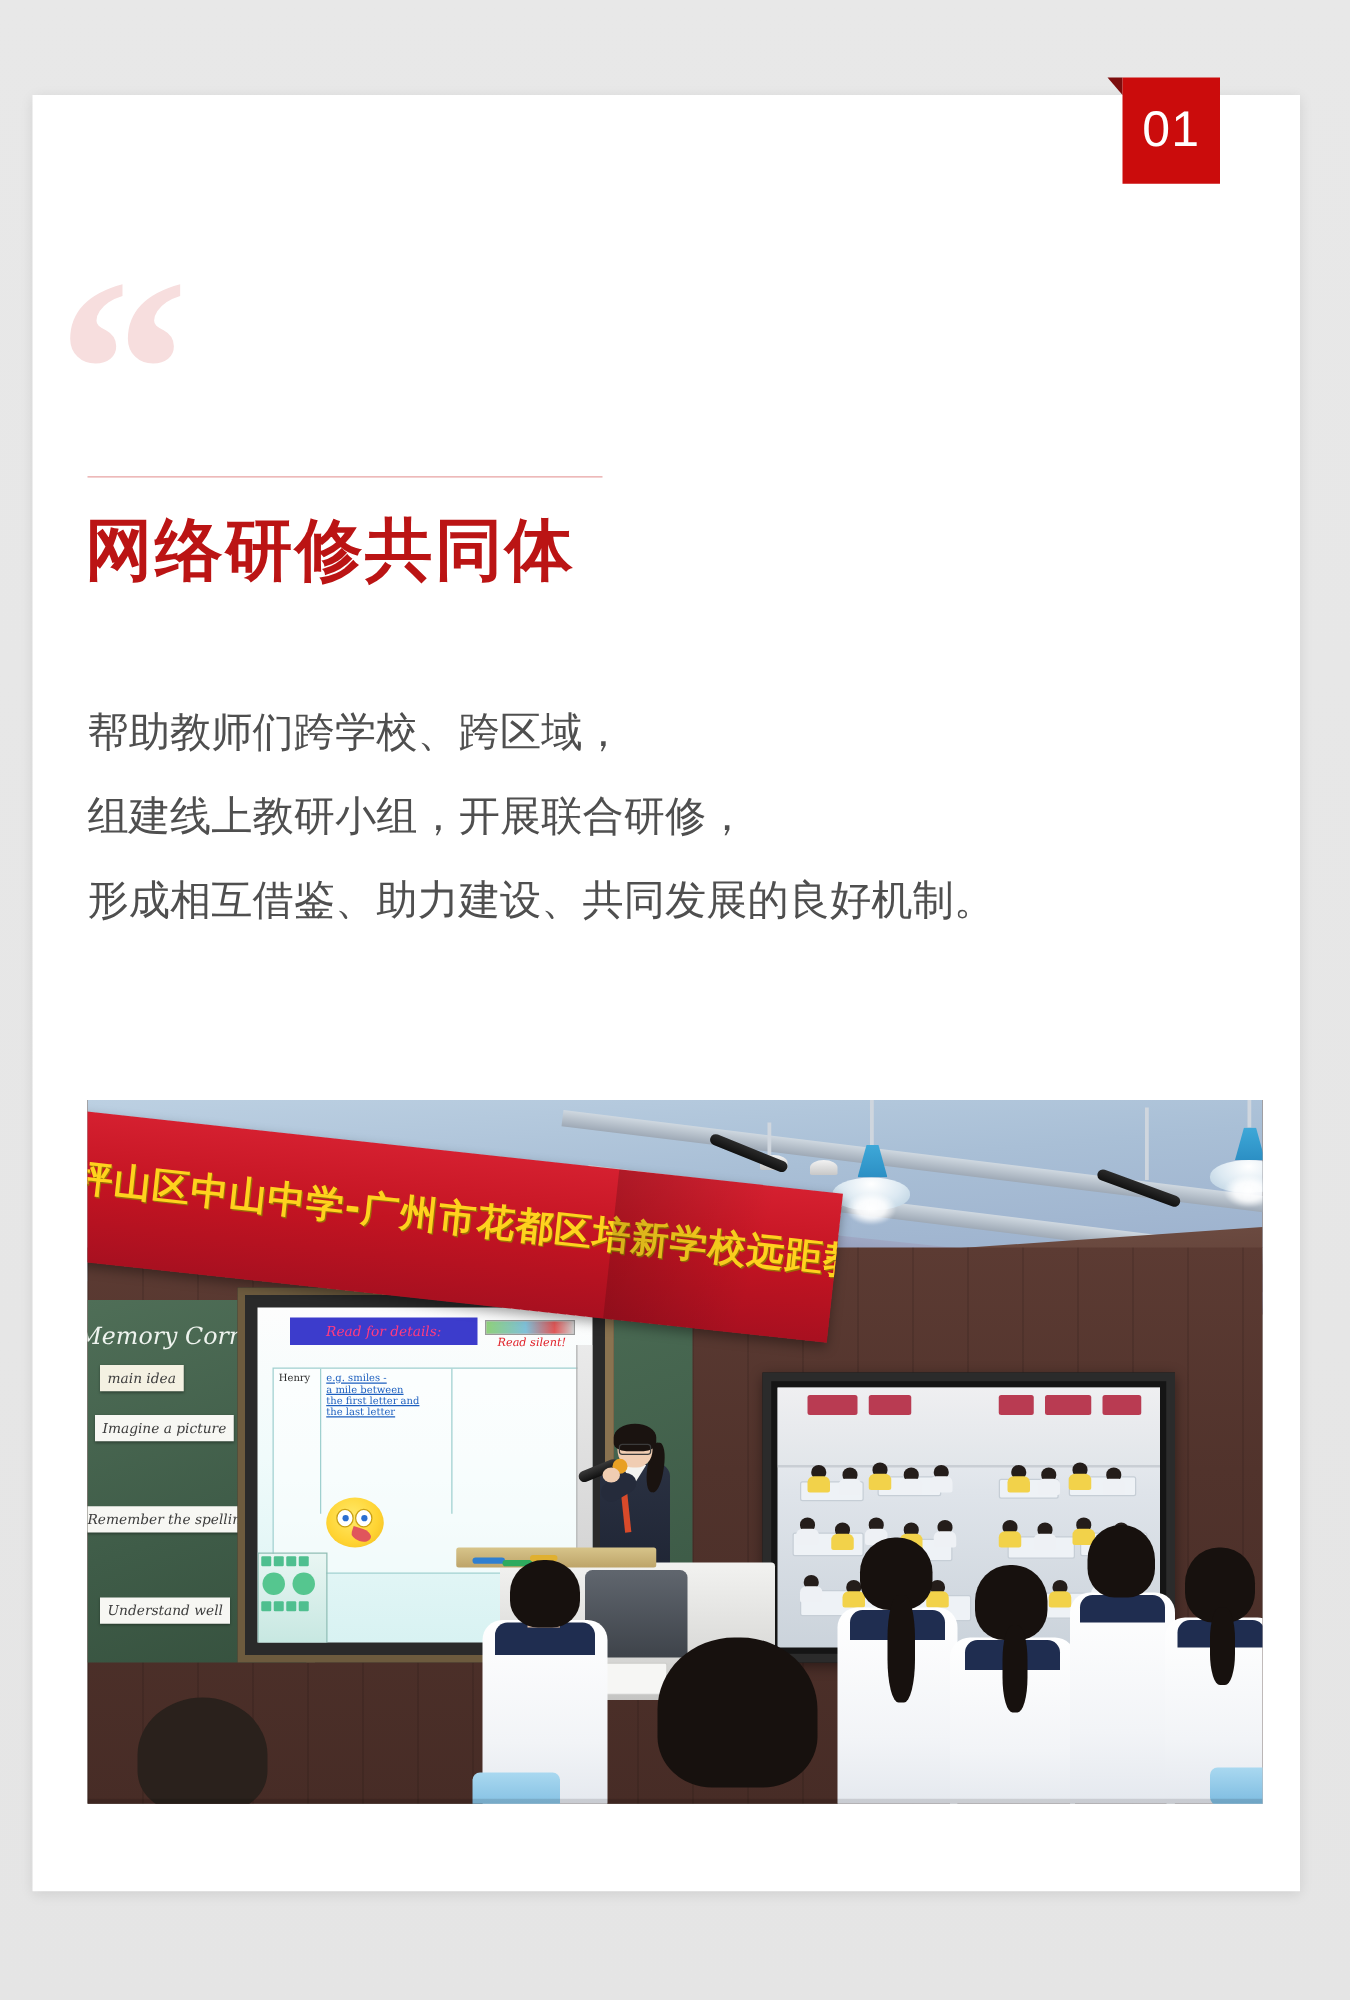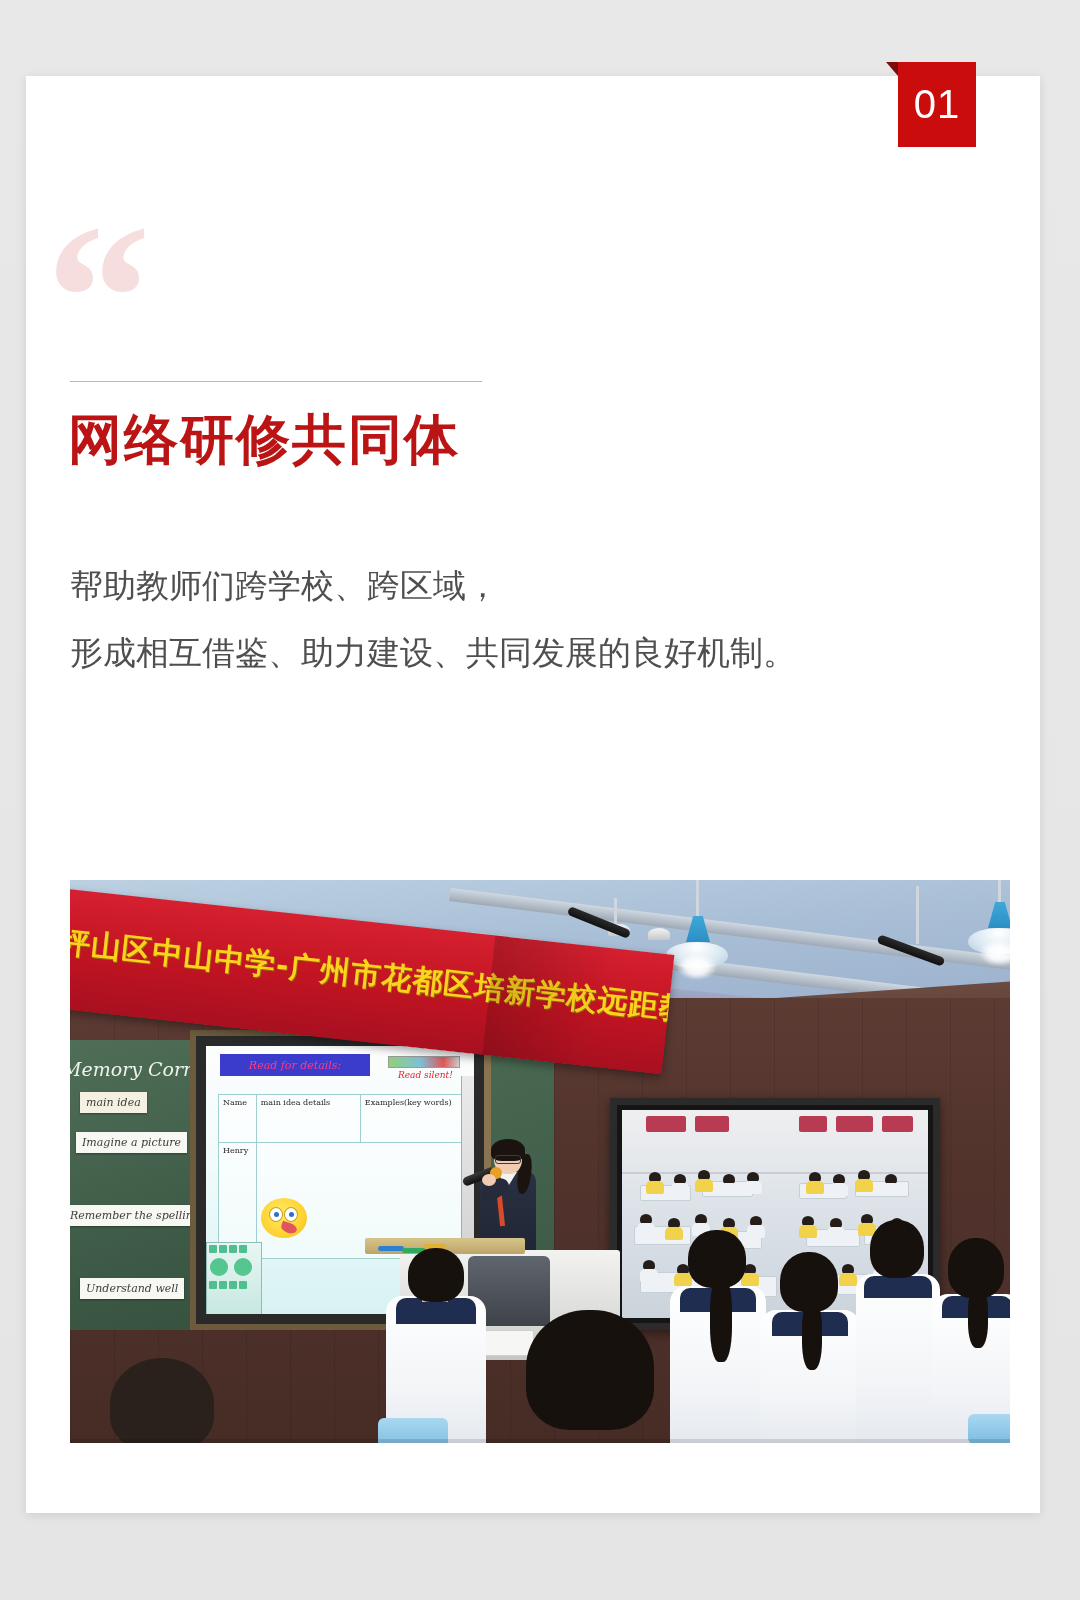--- a/index.html
+++ b/index.html
@@ -208,21 +208,21 @@
     background: #2a2a2a;
     border: 6px solid #6d5b3e;
     box-sizing: border-box;
   }
   .board-screen {
     position: absolute; left: 10px; top: 10px; right: 10px; bottom: 10px;
     background: linear-gradient(180deg,#fdfdfd 0%, #f0fbfb 45%, #d8f2f2 100%);
     overflow: hidden;
   }
   .slide-head {
-    position: absolute; left: 14px; top: 8px; width: 150px; height: 22px;
+    position: absolute; left: 26px; top: 8px; width: 150px; height: 22px;
     background: #3c3ccc;
     color: #ff3b80;
     font-size: 11px;
     font-family: "DejaVu Serif", serif;
     font-style: italic;
     display: flex; align-items: center; justify-content: center;
     white-space: nowrap;
   }
   .slide-toolbar {
     position: absolute; left: 182px; top: 10px; width: 70px; height: 10px;
@@ -484,20 +484,21 @@
     <div class="badge">01</div>
   </div>
 
   <div class="quote">“</div>
 
   <div class="divider"></div>
   <div class="title">网络研修共同体</div>
 
   <div class="body-text">
     <span class="line">帮助教师们跨学校、跨区域，</span>
+    <span class="line">组建线上教研小组，开展联合研修，</span>
     <span class="line">形成相互借鉴、助力建设、共同发展的良好机制。</span>
   </div>
 
   <div class="photo">
 
     <div class="ph ceiling"></div>
     <div class="ph ceil-beam beam1"></div>
     <div class="ph ceil-beam beam2"></div>
     <div class="ph ceil-beam beam3"></div>
     <div class="ph ceil-edge"></div>
@@ -543,27 +544,28 @@
     </div>
 
     <div class="ph board-frame">
       <div class="board-screen">
 
         <div class="slide-head">Read for details:</div>
         <div class="slide-toolbar"></div>
         <div class="slide-silent">Read silent!</div>
 
         <div class="tbl">
-          <div class="r r1">
-            <div class="c c1">Name</div>
-            <div class="c c2">main idea details</div>
-            <div class="c c3">Examples(key words)</div>
-          </div>
           <div class="r r2">
             <div class="c c1">Henry</div>
+            <div class="c c3">
+              <span class="kb">e.g. smiles -</span><br>
+              <span class="kb">a mile between</span><br>
+              <span class="kb">the first letter and</span><br>
+              <span class="kb">the last letter</span>
+            </div>
           </div>
         </div>
 
         <div class="emoji">
           <div class="eye l">
               <div class="pup"></div>
             </div>
           <div class="eye r">
               <div class="pup"></div>
             </div>

